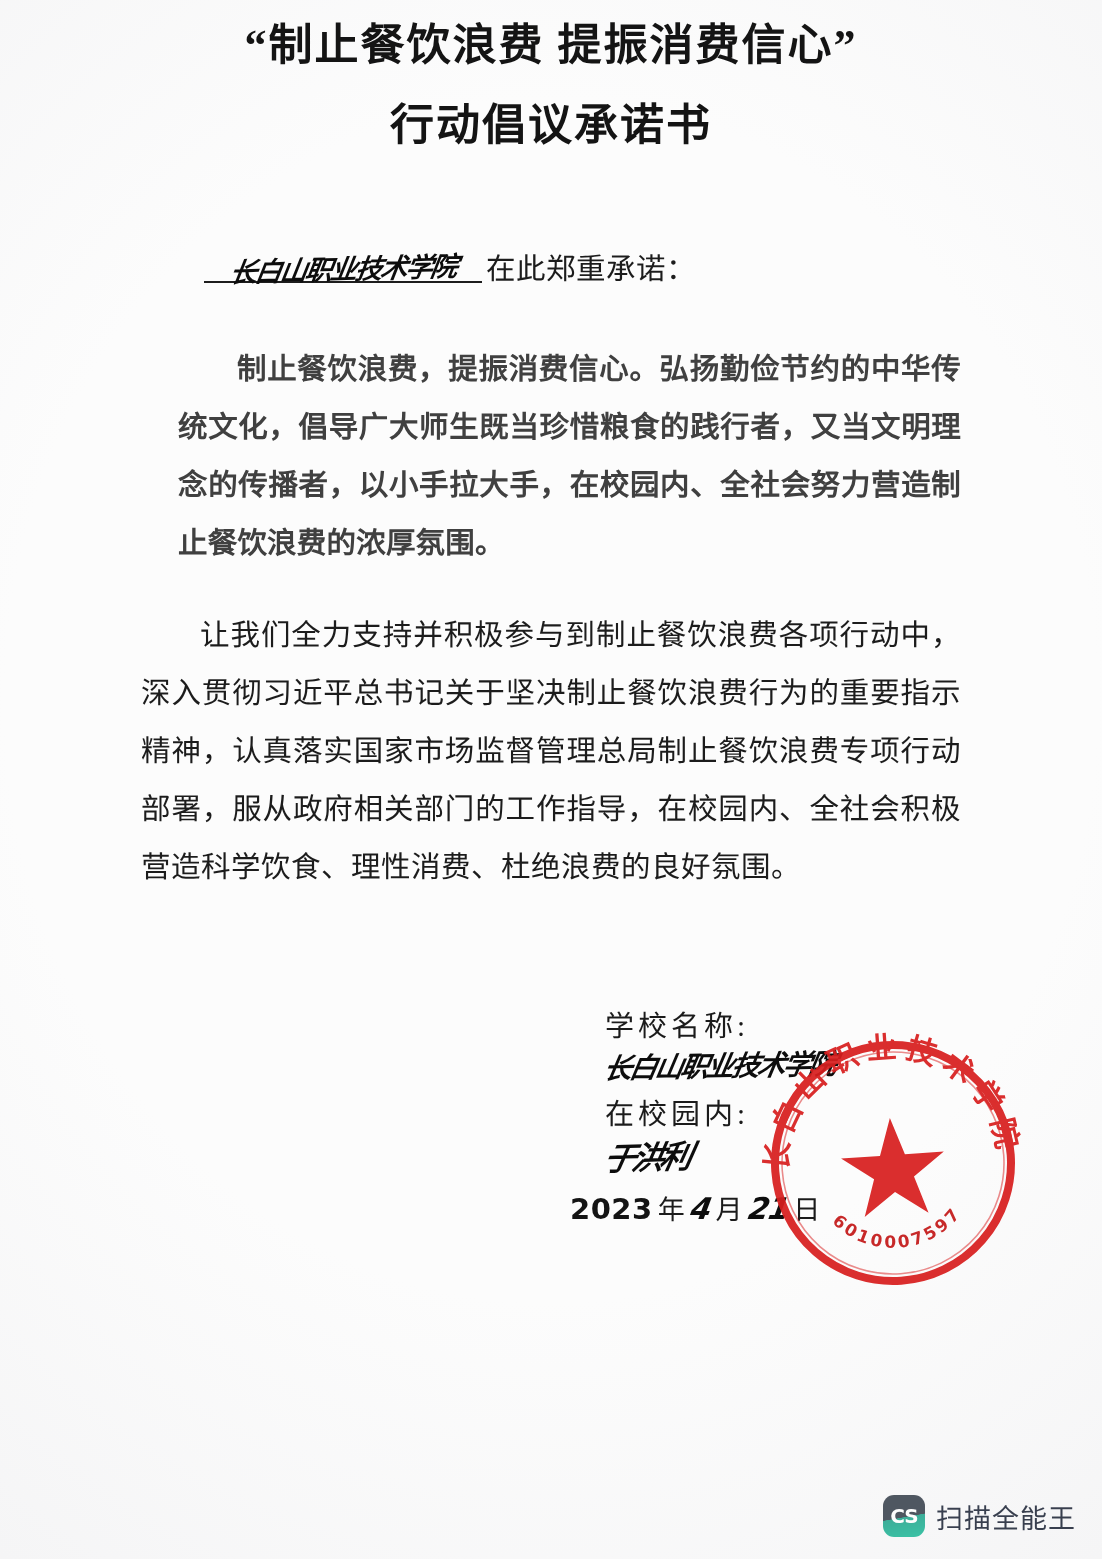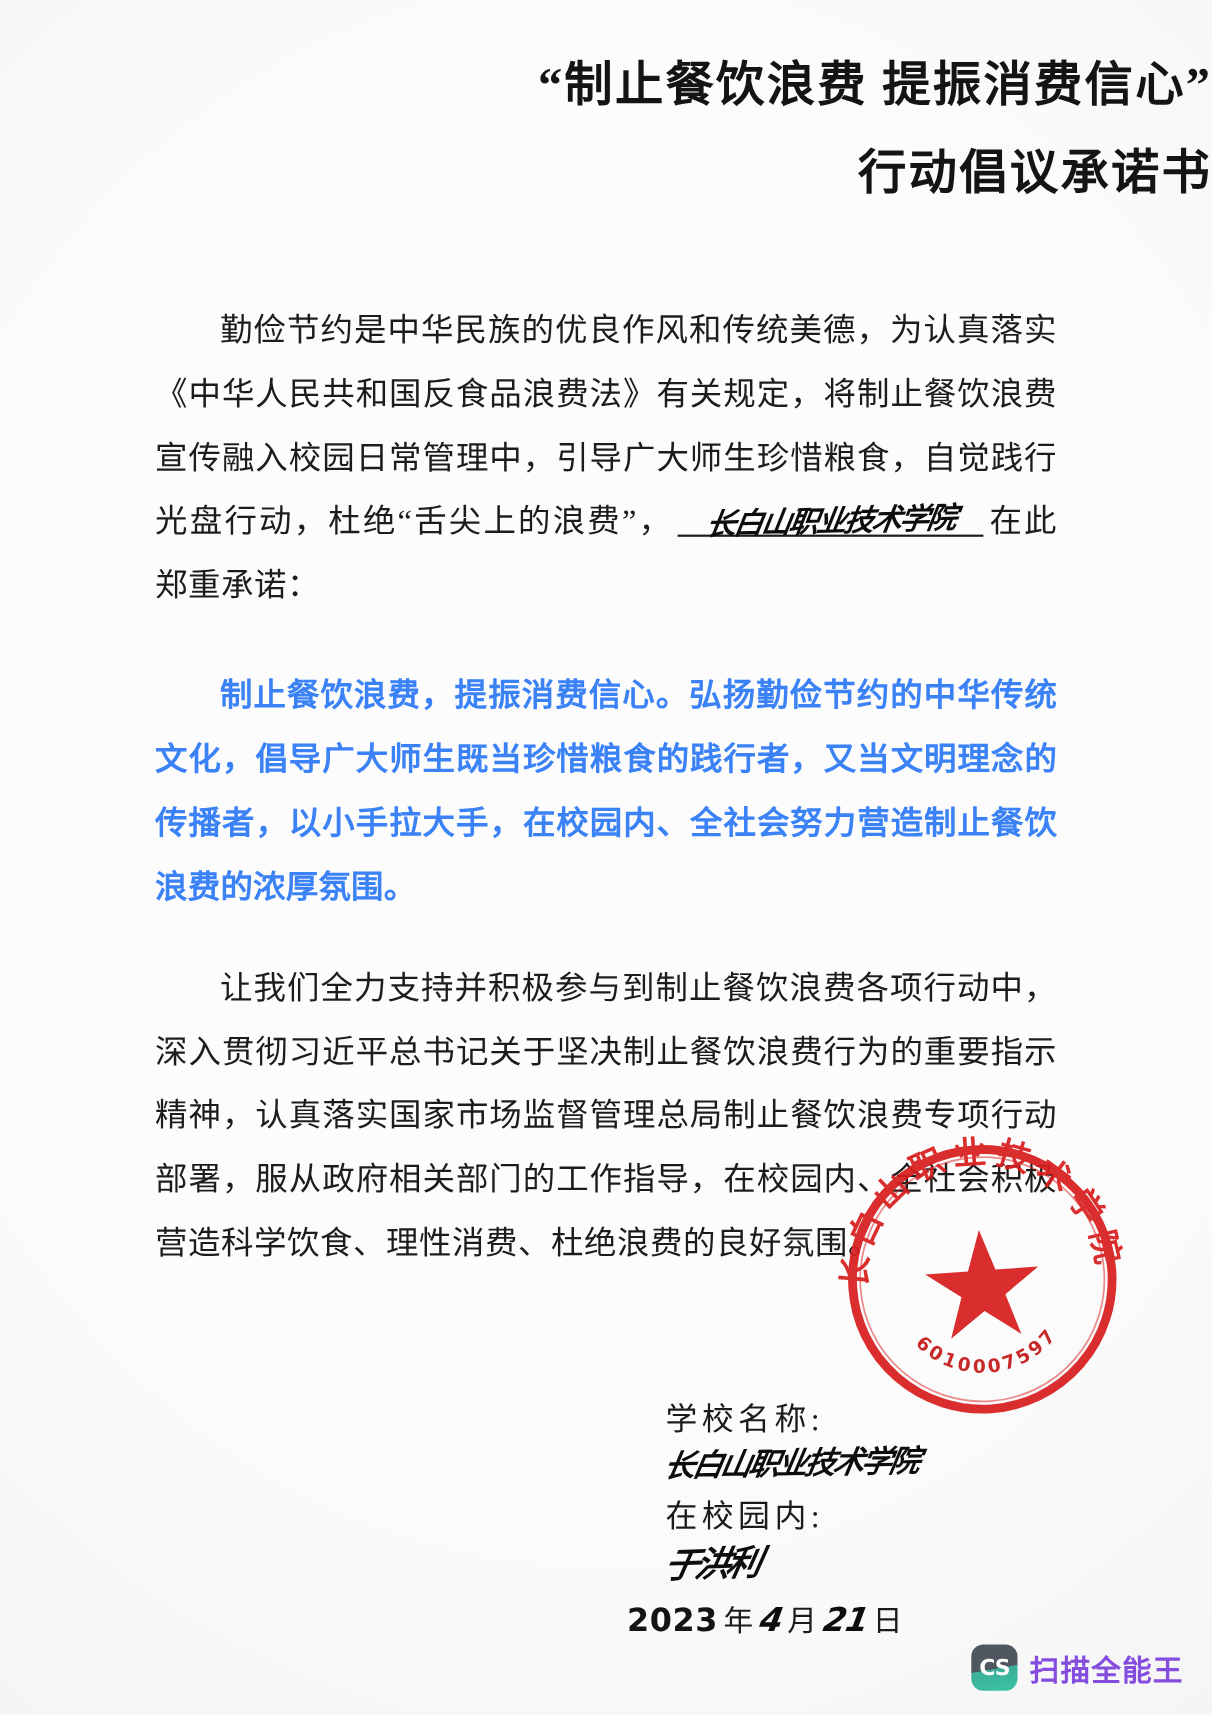--- a/index.html
+++ b/index.html
@@ -31,22 +31,22 @@
     z-index: 1;
   }
 
   .content {
     position: relative;
     z-index: 2;
   }
 
   
   .title-block {
-    padding-top: 56px;
-    text-align: right;
+    padding-top: 24px;
+    text-align: center;
   }
   .title-line {
     font-family: "Liberation Serif", "DejaVu Serif", serif;
     font-weight: 700;
     font-size: 44px;
     letter-spacing: 2px;
     color: #141414;
     line-height: 1.0;
   }
   .title-line-1 { margin-bottom: 36px; }
@@ -65,23 +65,24 @@
     line-height: 58px;
     text-indent: 2em;
     text-align: justify;
     text-justify: inter-character;
     letter-spacing: 0.5px;
     color: #1c1c1c;
   }
 
   p.para.bold {
     font-weight: 700;
-    color: #3b82f6;
+    color: #404040;
     letter-spacing: 0.2px;
     margin-bottom: 34px;
+    margin-left: 37px;
   }
 
   p.para.para-1 { margin-bottom: 42px; }
   p.para.para-3 { margin-bottom: 0; }
 
   
   .fill-blank {
     display: inline-block;
     position: relative;
     min-width: 278px;
@@ -218,43 +219,43 @@
     align-items: center;
     justify-content: center;
     font-family: "DejaVu Sans", "Liberation Sans", sans-serif;
     font-weight: 700;
     font-size: 20px;
     color: #ffffff;
     letter-spacing: -1px;
   }
   .wm-text {
     font-family: "Liberation Sans", "DejaVu Sans", sans-serif;
-    font-weight: 700;
+    font-weight: 400;
     font-size: 27px;
-    color: #6d28d9;
+    color: #0f172a;
     letter-spacing: 1px;
   }
 </style>
 </head>
 <body>
 
 <div class="page">
 
   <div class="paper-tint"></div>
 
   <div class="content">
 
     <div class="title-block">
       <div class="title-line title-line-1">“制止餐饮浪费  提振消费信心”</div>
       <div class="title-line title-line-2">行动倡议承诺书</div>
     </div>
 
     <div class="body-area">
 
-      <p class="para para-1"><span>勤俭节约是中华民族的优良作风和传统美德，为认真落实《中华人民共和国反食品浪费法》有关规定，将制止餐饮浪费宣传融入校园日常管理中，引导广大师生珍惜粮食，自觉践行光盘行动，杜绝“舌尖上的浪费”，</span><span class="fill-blank"><span class="handwriting">长白山职业技术学院</span></span><span>在此郑重承诺：</span></p>
+      <p class="para para-1"><span class="fill-blank"><span class="handwriting">长白山职业技术学院</span></span><span>在此郑重承诺：</span></p>
 
       <p class="para bold para-2">制止餐饮浪费，提振消费信心。弘扬勤俭节约的中华传统文化，倡导广大师生既当珍惜粮食的践行者，又当文明理念的传播者，以小手拉大手，在校园内、全社会努力营造制止餐饮浪费的浓厚氛围。</p>
 
       <p class="para para-3">让我们全力支持并积极参与到制止餐饮浪费各项行动中，深入贯彻习近平总书记关于坚决制止餐饮浪费行为的重要指示精神，认真落实国家市场监督管理总局制止餐饮浪费专项行动部署，服从政府相关部门的工作指导，在校园内、全社会积极营造科学饮食、理性消费、杜绝浪费的良好氛围。</p>
     </div>
 
     <div class="sign-area">
 
       <div class="sign-row row-school">
         <span class="sign-label">学校名称:</span>

